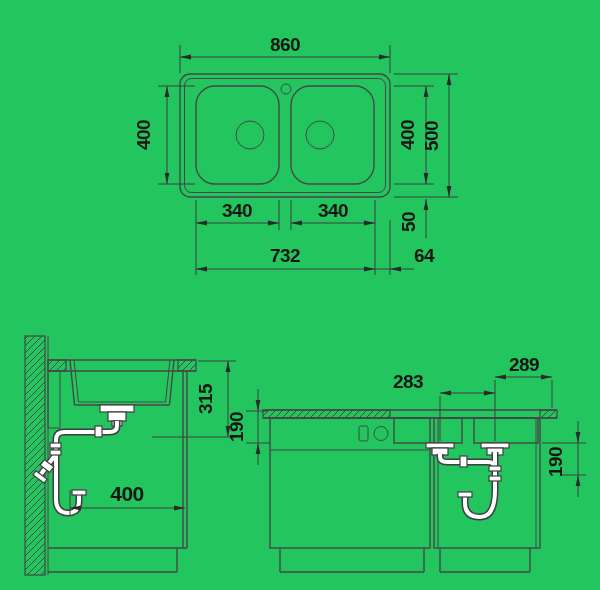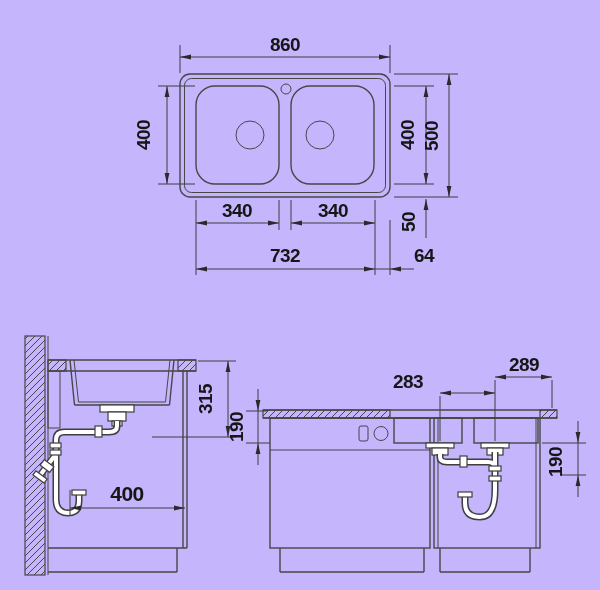--- a/index.html
+++ b/index.html
@@ -1,16 +1,16 @@
 <!DOCTYPE html>
 <html><head>
 <meta charset="utf-8">
 <style>
   html,body{margin:0;padding:0;background:#fff;}
-  #stage{width:600px;height:590px;background:#c4b5fd;position:relative;overflow:hidden;}
+  #stage{width:600px;height:590px;background:#22c55e;position:relative;overflow:hidden;}
   svg{display:block;}
   .ln{stroke:#474747;stroke-width:1.4;fill:none;}
   .tn{stroke:#474747;stroke-width:1;fill:none;}
   .dim{stroke:#3f3f3f;stroke-width:1;fill:none;}
   .arw{fill:#2a2a2a;stroke:none;}
   .hatchbox{fill:url(#hat);stroke:#474747;stroke-width:1.2;}
   .pipeO{stroke:#3f3f3f;stroke-width:7;fill:none;stroke-linejoin:round;}
   .pipeI{stroke:#ffffff;stroke-width:4;fill:none;stroke-linejoin:round;}
   .fit{fill:#ffffff;stroke:#3f3f3f;stroke-width:1.2;}
   .dtxt{font-family:"Liberation Sans",sans-serif;font-weight:700;font-size:19px;

